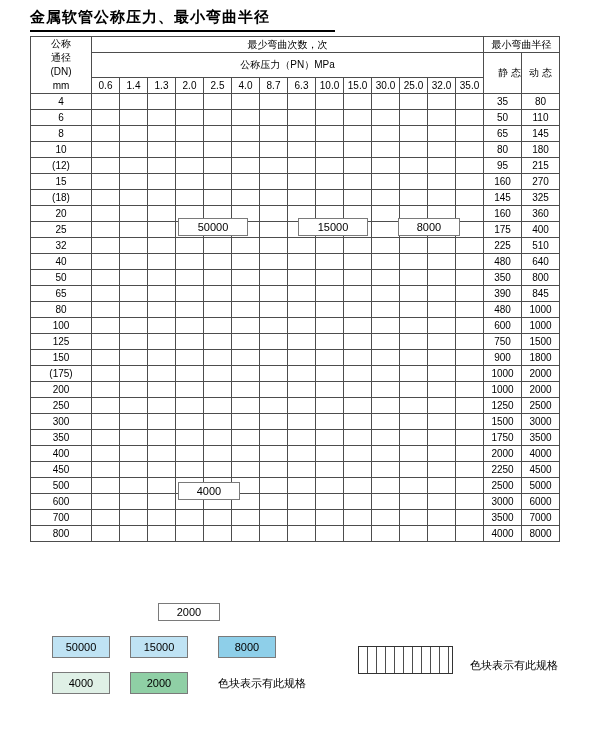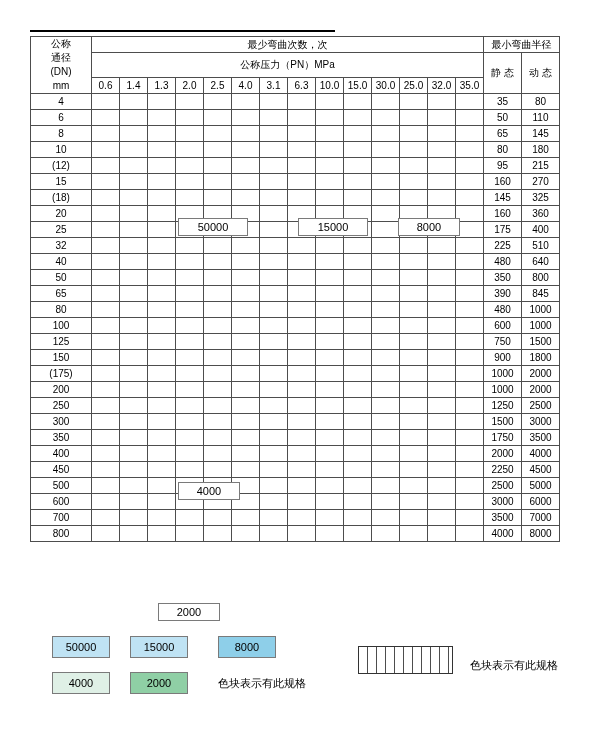--- a/index.html
+++ b/index.html
@@ -72,48 +72,49 @@
     background:
       repeating-linear-gradient(to right,#ffffff 0 8px,#4d4d4d 8px 9px);
     box-sizing:border-box;
   }
 </style>
 </head>
 <body>
 
 <div class="page">
 
+  <div class="title">金属软管公称压力、最小弯曲半径</div>
   <div class="title-underline"></div>
 
   <div class="tbl-wrap">
     <table class="main">
       <thead>
         <tr>
           <td class="hdr" rowspan="3" style="width:60px;height:45px;vertical-align:middle;">
             <div class="dnhdr-line">公称</div>
             <div class="dnhdr-line">通径</div>
             <div class="dnhdr-line">(DN)</div>
             <div class="dnhdr-line">mm</div>
           </td>
           <td class="hdr" colspan="14" style="height:15px;">最少弯曲次数，次</td>
           <td class="hdr" colspan="2" style="height:15px;">最小弯曲半径</td>
         </tr>
         <tr>
           <td class="hdr" colspan="14" style="height:15px;">公称压力（PN）MPa</td>
-          <td class="hdr" rowspan="2" class2="" style="width:37px;">静 态</td>
+          <td class="hdr" rowspan="2" class2="" style="width:37px;text-align:right;">静 态</td>
           <td class="hdr" rowspan="2" style="width:37px;">动 态</td>
         </tr>
         <tr id="press-cols-row">
             <td class="hdr col-p" style="height: 15px;">0.6</td>
             <td class="hdr col-p" style="height: 15px;">1.4</td>
             <td class="hdr col-p" style="height: 15px;">1.3</td>
             <td class="hdr col-p" style="height: 15px;">2.0</td>
             <td class="hdr col-p" style="height: 15px;">2.5</td>
             <td class="hdr col-p" style="height: 15px;">4.0</td>
-            <td class="hdr col-p" style="height: 15px;">3.1</td>
+            <td class="hdr col-p" style="height: 15px;">8.7</td>
             <td class="hdr col-p" style="height: 15px;">6.3</td>
             <td class="hdr col-p" style="height: 15px;">10.0</td>
             <td class="hdr col-p" style="height: 15px;">15.0</td>
             <td class="hdr col-p" style="height: 15px;">30.0</td>
             <td class="hdr col-p" style="height: 15px;">25.0</td>
             <td class="hdr col-p" style="height: 15px;">32.0</td>
             <td class="hdr col-p" style="height: 15px;">35.0</td>
           </tr>
       </thead>
       <tbody id="tbody">

